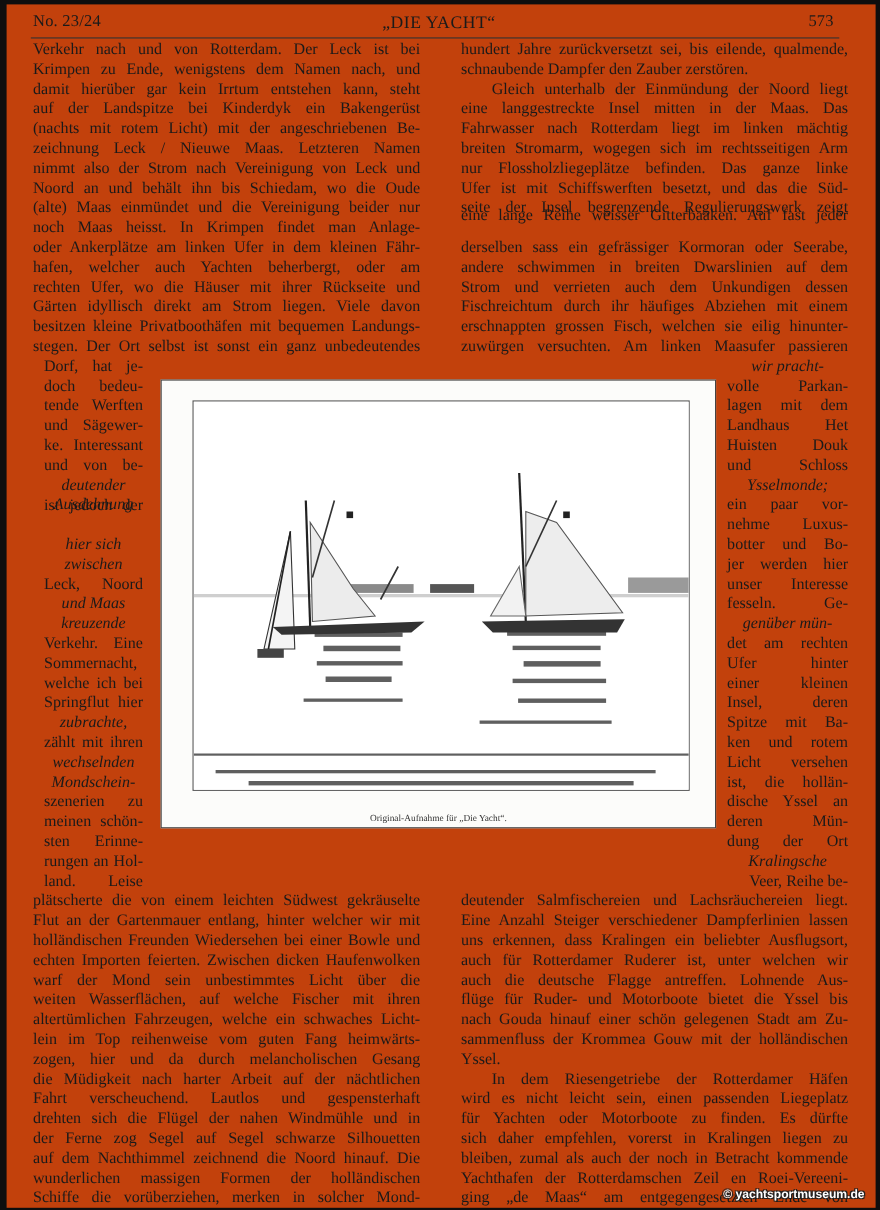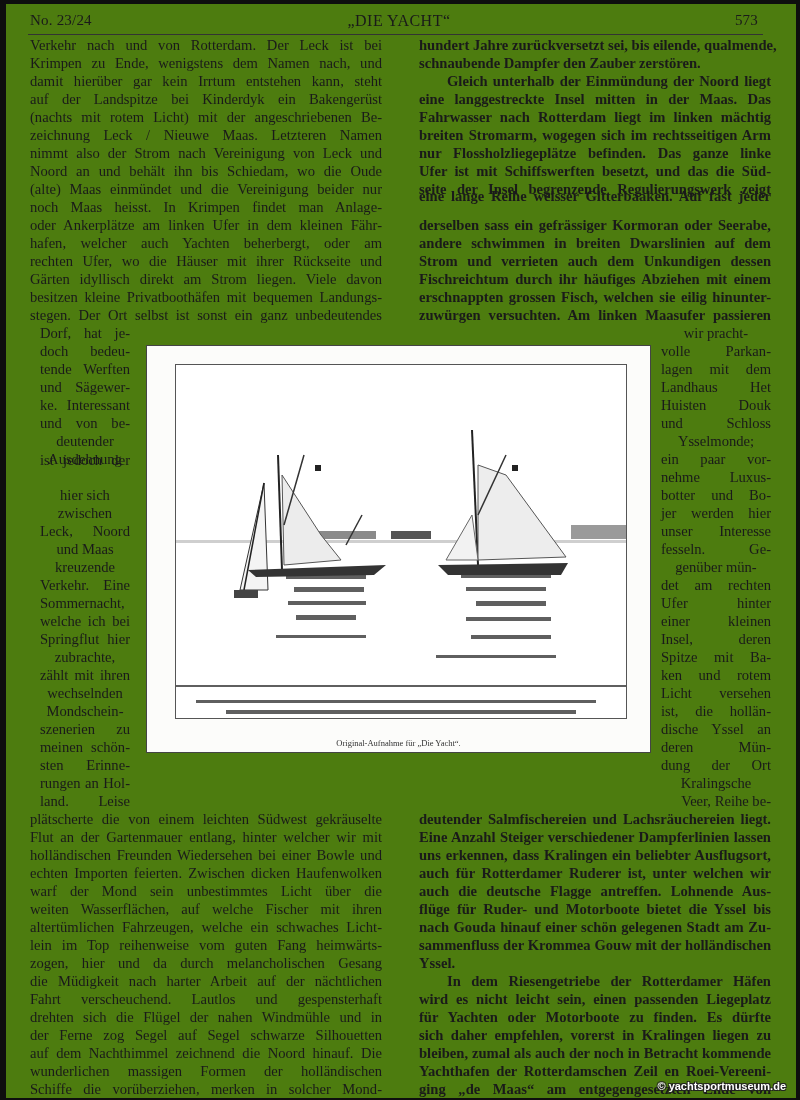--- a/index.html
+++ b/index.html
@@ -5,42 +5,42 @@
   html, body { margin:0; padding:0; }
   body {
     width:800px; height:1100px; overflow:hidden;
     background:#0e0e0e;
     font-family:"Liberation Serif","DejaVu Serif",serif;
     color:#1a1a1a;
     position:relative;
   }
   .page {
     position:absolute; left:6px; top:4px; width:790px; height:1094px;
-    background:#4d7c0f;
+    background:#c2410c;
   }
   .header {
     position:absolute; left:24px; right:28px; top:4px; height:26px;
     font-size:15px; letter-spacing:0.2px;
   }
   .header .left { position:absolute; left:0; top:4px; }
   .header .center { position:absolute; left:0; right:0; top:4px; text-align:center; font-size:16px; letter-spacing:0.5px; }
   .header .right { position:absolute; right:10px; top:4px; }
   .header-rule {
     position:absolute; left:22px; width:735px; top:30px; height:0;
     border-top:1.5px solid #333;
   }
   .line {
     position:absolute; font-size:14.6px; line-height:17px; white-space:nowrap;
     text-align:justify; text-align-last:justify;
   }
   .line.last { text-align-last:left; }
-  .line.center { text-align:left; text-align-last:center; }
+  .line.center { text-align:left; text-align-last:center;font-style:italic; }
   .line.right { text-align:right; text-align-last:right; }
   .col-left .line { left:24px; width:352px; }
-  .col-right .line { left:413px; width:352px;font-weight:bold; }
+  .col-right .line { left:413px; width:352px; }
   .narrow-left .line { left:34px; width:90px; }
   .narrow-right .line { left:655px; width:110px; }
   .figure {
     position:absolute; left:140px; top:341px; width:505px; height:408px;
     border:1.5px solid #444; box-sizing:border-box; background:#fcfcfa;
   }
   .figure-inner {
     position:absolute; left:28px; top:18px; width:452px; height:355px;
     border:1.5px solid #555; box-sizing:border-box; background:#fff; overflow:hidden;
   }

